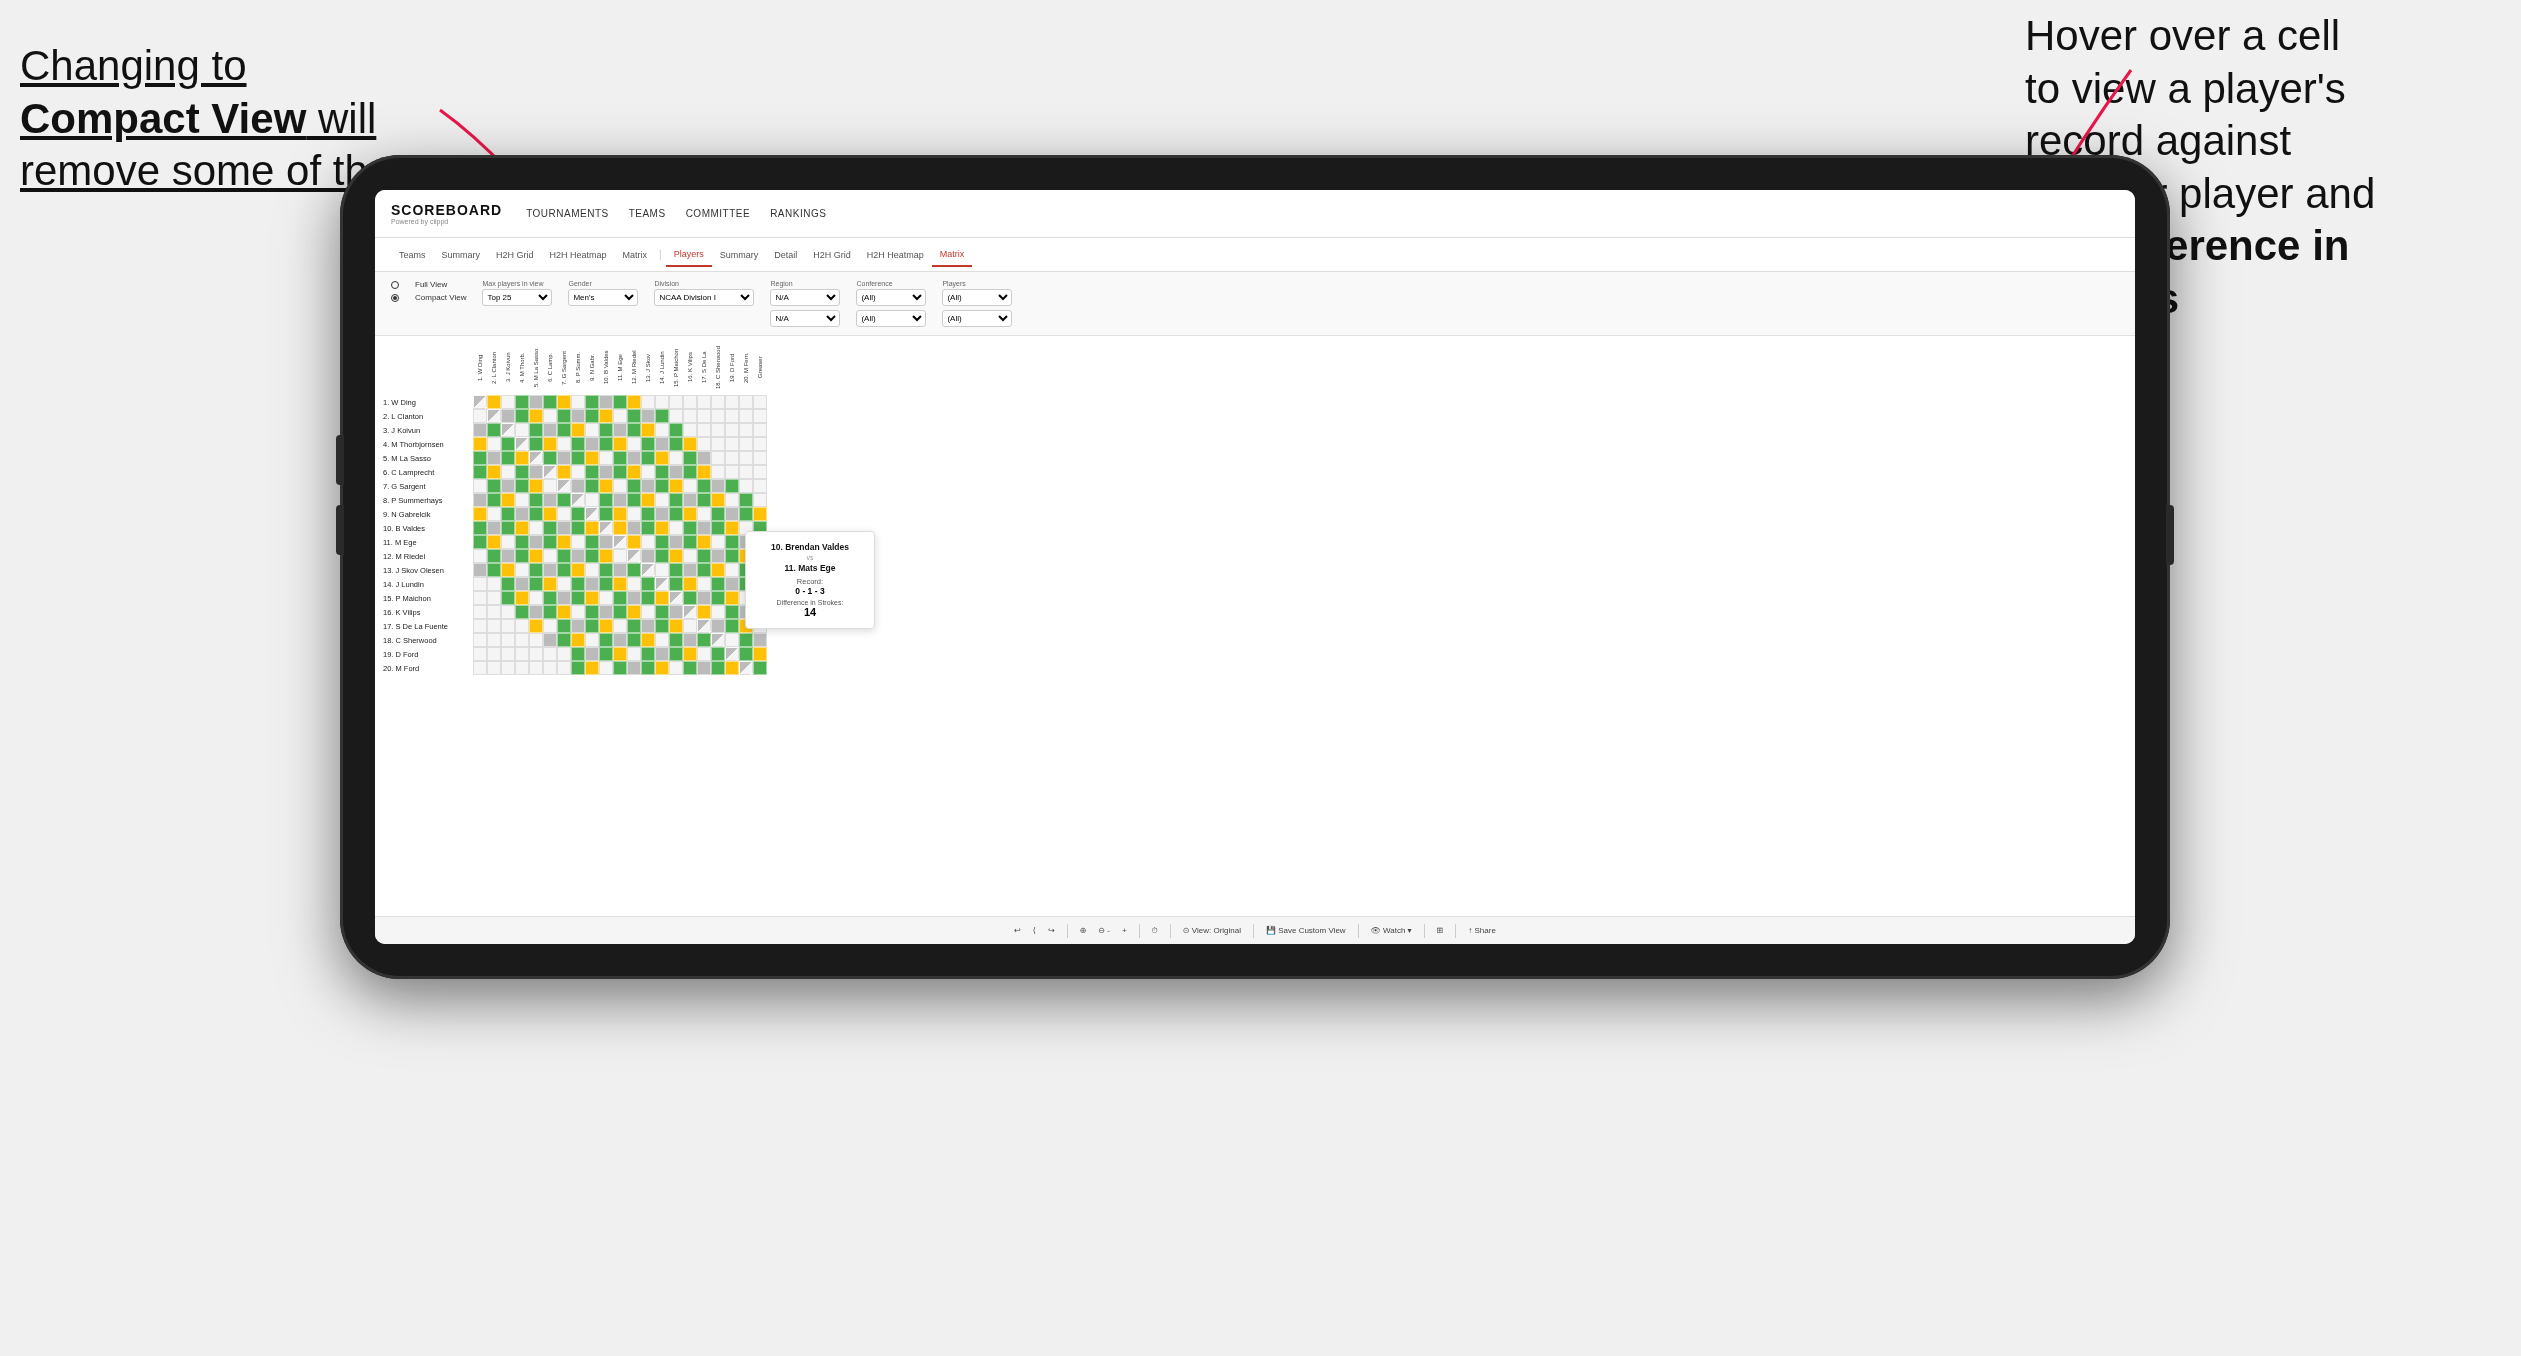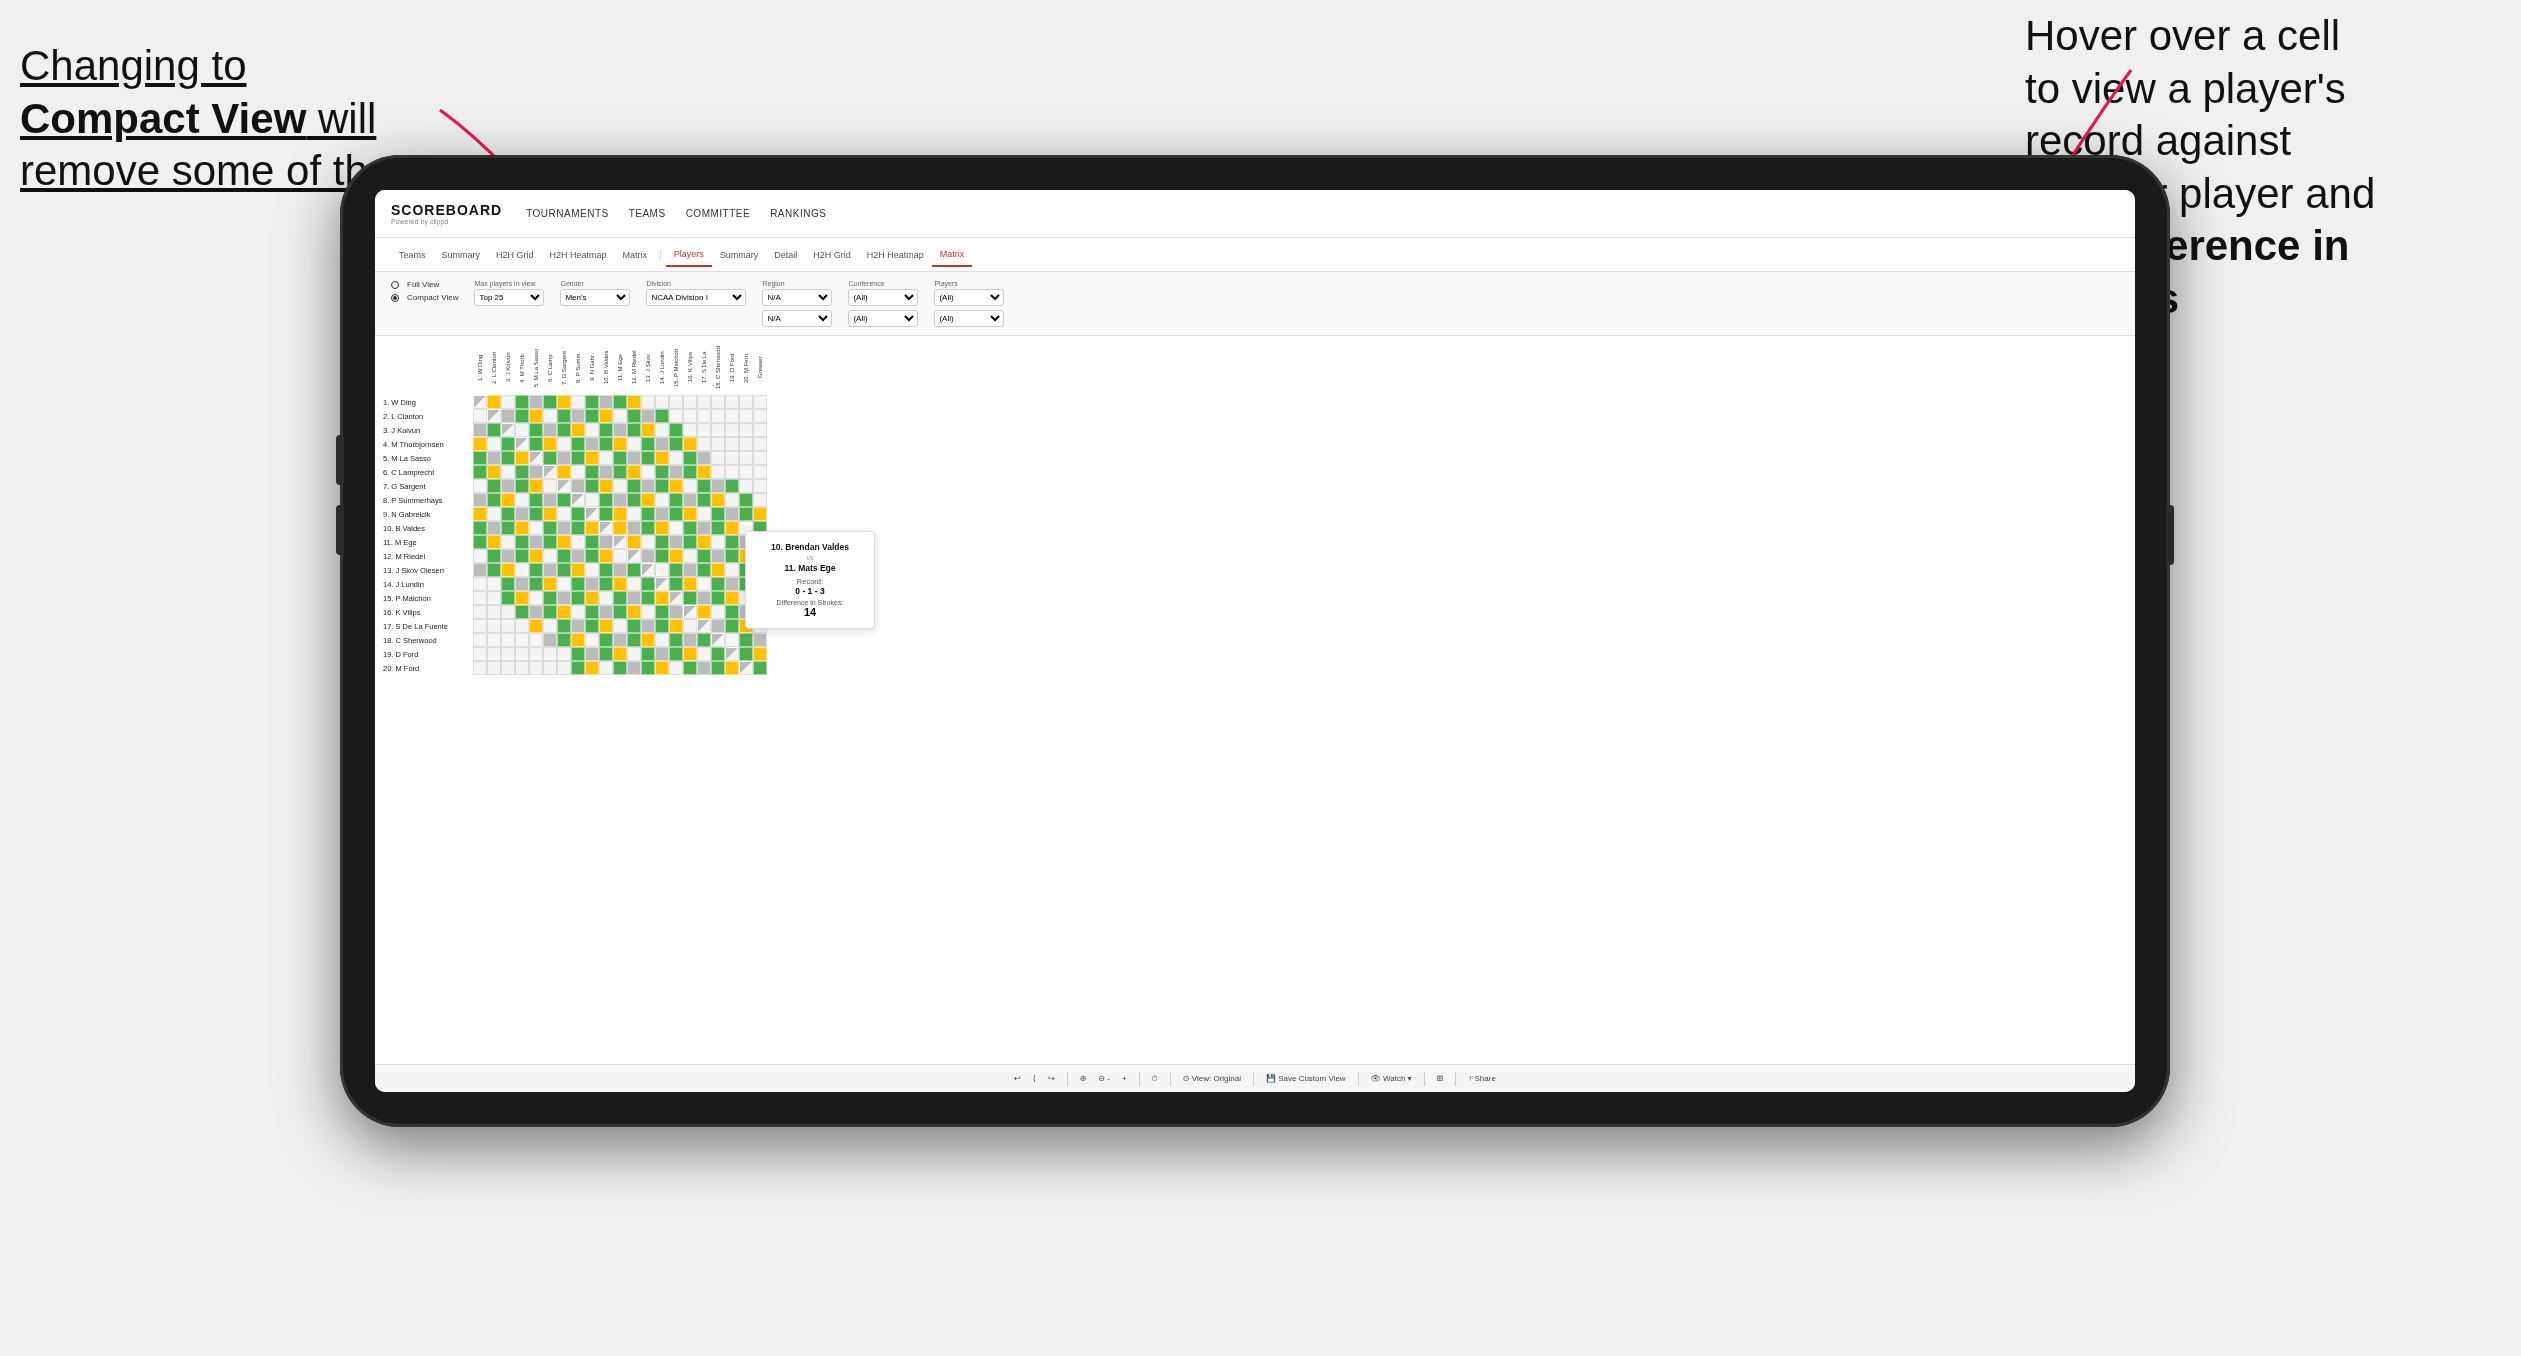--- a/index.html
+++ b/index.html
@@ -41,21 +41,21 @@
     .annotation-right strong {
       font-weight: 900;
     }
 
     
     .tablet-shell {
       position: absolute;
       top: 155px;
       left: 340px;
       width: 1830px;
-      height: 972px;
+      height: 824px;
       background: #1a1a1a;
       border-radius: 60px;
       box-shadow: 0 20px 60px rgba(0,0,0,0.5), inset 0 0 0 3px #333;
     }
 
     
     .tablet-screen {
       position: absolute;
       top: 35px;
       left: 35px;
@@ -189,21 +189,21 @@
 
     .view-options {
       display: flex;
       flex-direction: column;
       gap: 4px;
     }
 
     .radio-option {
       display: flex;
       align-items: center;
-      gap: 8px;
+      gap: 16px;
       font-size: 8px;
       color: #333;
     }
 
     .radio-dot {
       width: 8px;
       height: 8px;
       border-radius: 50%;
       border: 1.5px solid #333;
       display: flex;

